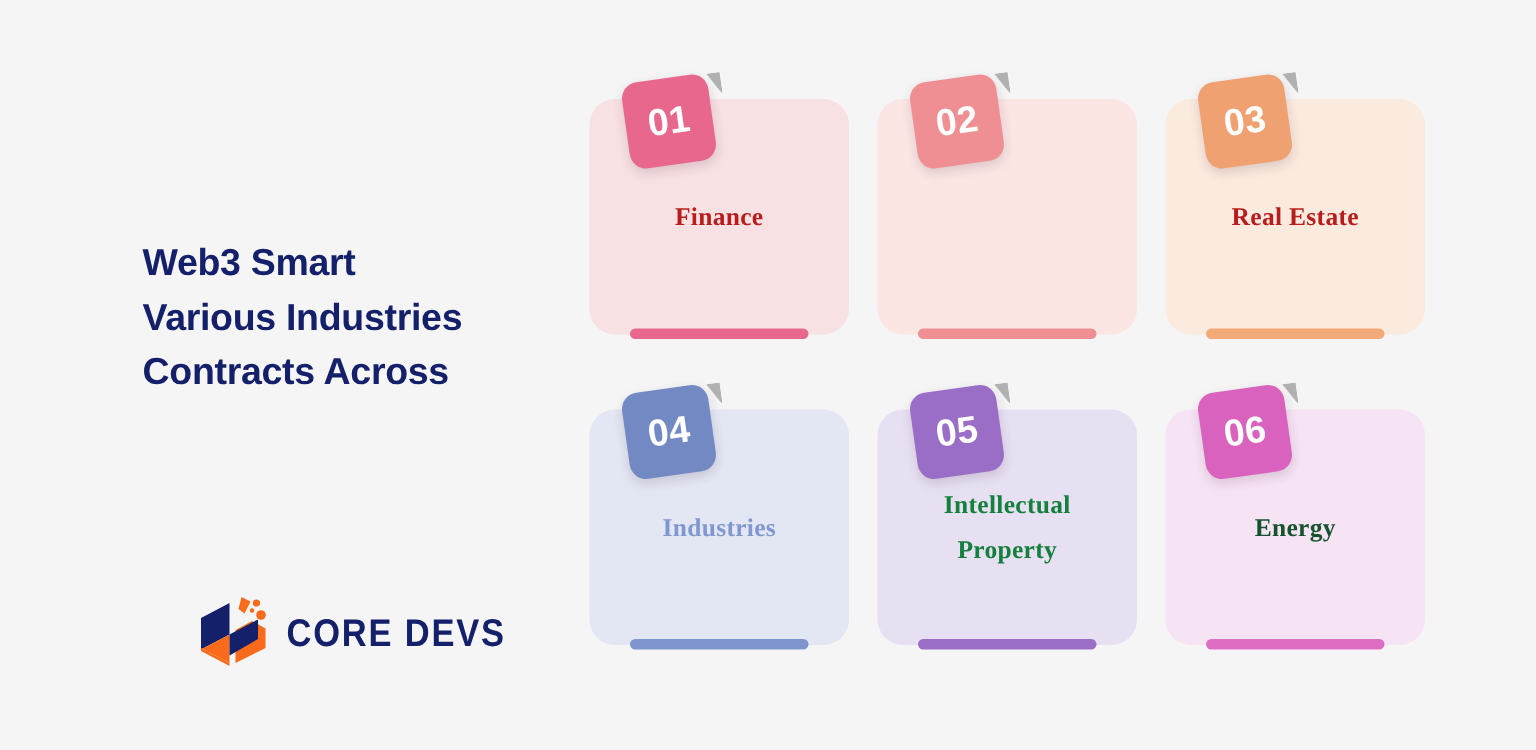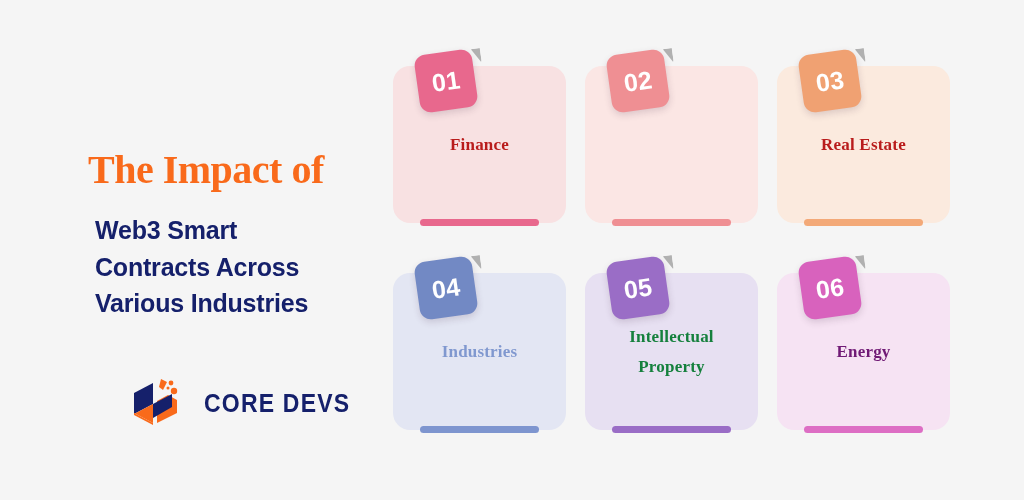--- a/index.html
+++ b/index.html
@@ -49,24 +49,24 @@
     color: #15206b;
     letter-spacing: -0.2px;
     margin: 7px;
   }
   .headline-main .ln { display: block; white-space: nowrap; }
 
   
   .logo {
     position: absolute;
     left: 130px;
-    top: 377px;
+    top: 396px;
     display: flex;
     align-items: center;
-    gap: 20px;
+    gap: 7px;
     justify-content: space-between;
   }
   .logo-mark {
     width: 54px;
     height: 52px;
     display: block;
   }
   .logo-word {
     font-family: "Liberation Sans", sans-serif;
     font-weight: bold;
@@ -155,25 +155,24 @@
     border-top: 15px solid rgba(0,0,0,0.28);
     border-radius: 0 0 3px 0;
   }
 </style>
 </head>
 <body style="background: rgb(245, 245, 245);">
 
 <div id="infographic" style="background: rgb(245, 245, 245);">
 
   <div class="left-panel">
-    <div class="headline-script" style="color: rgb(249, 106, 27);">The Impact of</div>
     <div class="headline-main" style="color: rgb(21, 32, 107);">
       <span class="ln">Web3 Smart</span>
+      <span class="ln">Various Industries</span>
       <span class="ln">Contracts Across</span>
-      <span class="ln">Various Industries</span>
     </div>
   </div>
 
   <div class="logo">
     <span class="logo-mark">
       <svg viewBox="0 0 54 52" width="54" height="52" aria-hidden="true">
 
         <polygon points="4,16 23,6 23,27 4,37" fill="#15206b"></polygon>
 
         <polygon points="4,37 23,27 23,46 4,36" fill="#f96a1b"></polygon>
@@ -240,18 +239,18 @@
       </div>
       <div class="card-label" style="color: #15803d;">Intellectual Property</div>
       <div class="card-bar" style="background: rgb(154, 109, 198);"></div>
     </div>
 
     <div class="card" style="background: rgb(246, 227, 243);">
       <div class="badge" style="background: rgb(216, 98, 189);">
         <span class="badge-fold"></span>
         <span class="badge-num">06</span>
       </div>
-      <div class="card-label" style="color: #701a75;">Energy</div>
+      <div class="card-label" style="color: #14532d;">Energy</div>
       <div class="card-bar" style="background: rgb(221, 110, 196);"></div>
     </div>
 
   </div>
 </div>
 
 </body></html>

